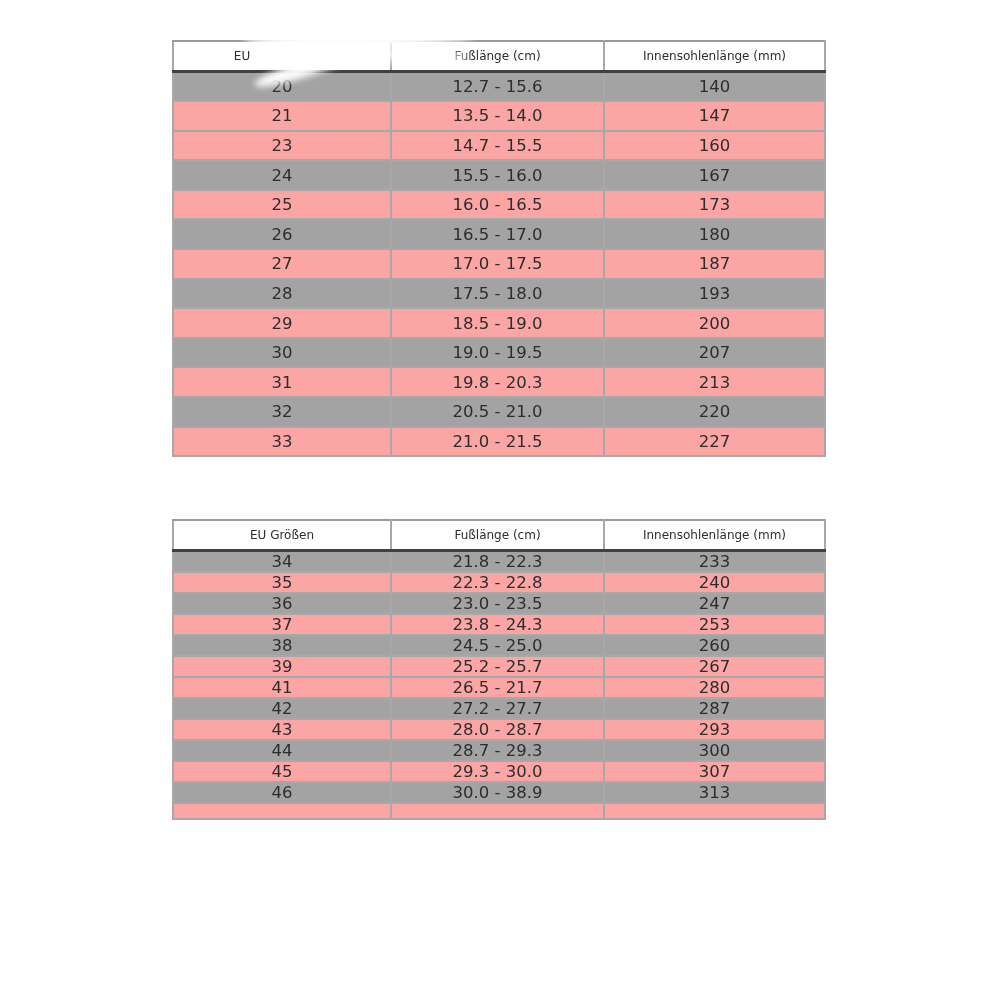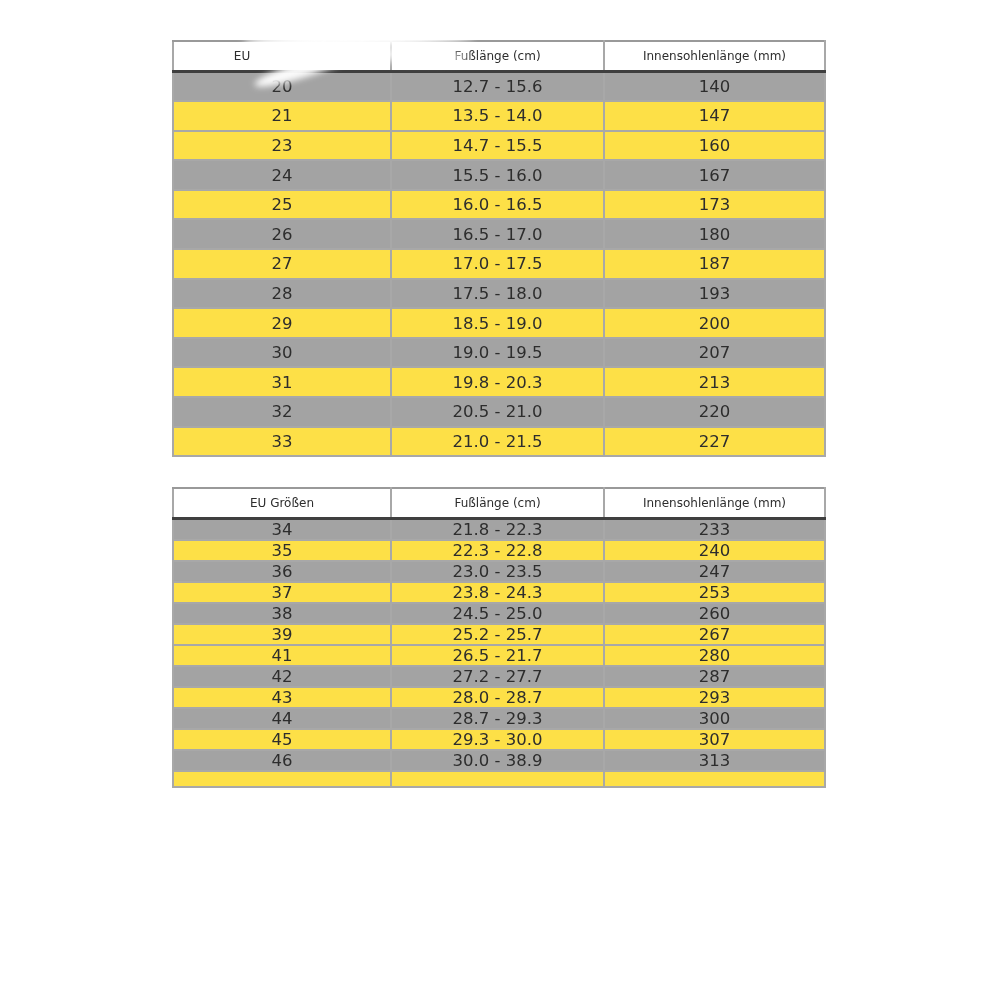--- a/index.html
+++ b/index.html
@@ -15,21 +15,21 @@
   table.size {
     position: absolute;
     left: 172px;
     width: 652px;
     border-collapse: collapse;
     table-layout: fixed;
     background: #ffffff;
     border: 2px solid #8e8e8e;
   }
   #table-0 { top: 40px; }
-  #table-1 { top: 487px; padding-left: 48px; }
+  #table-1 { top: 519px; padding-left: 48px; }
   th, td {
     font-weight: 400;
     text-align: center;
     vertical-align: middle;
     color: #2d2d2d;
     padding: 0;
     border: 2px solid #a8a8a8;
     overflow: hidden;
     white-space: nowrap;
   }
@@ -37,21 +37,21 @@
     font-size: 12px;
     height: 28px;
     background: #ffffff;
     border-top: 2px solid #999999;
     border-bottom: 3px solid #3f3f3f;
   }
   tbody td { font-size: 16.5px; }
   #table-0 tbody tr { height: 29.6px; }
   #table-1 tbody tr { height: 16px; }
   tr.shaded td { background: #a3a3a3; }
-  tr.plain  td { background: #fde047; }
+  tr.plain  td { background: #fca5a5; }
   .hdr-shift span { position: relative; left: -40px; }
   
   .smudge {
     position: absolute;
     background: #ffffff;
     border-radius: 50%;
     z-index: 5;
     pointer-events: none;
   }
   #smudge-a { left: 243px; top: 32px; width: 232px; height: 15px; filter: blur(3px); transform: rotate(-1.5deg); }

